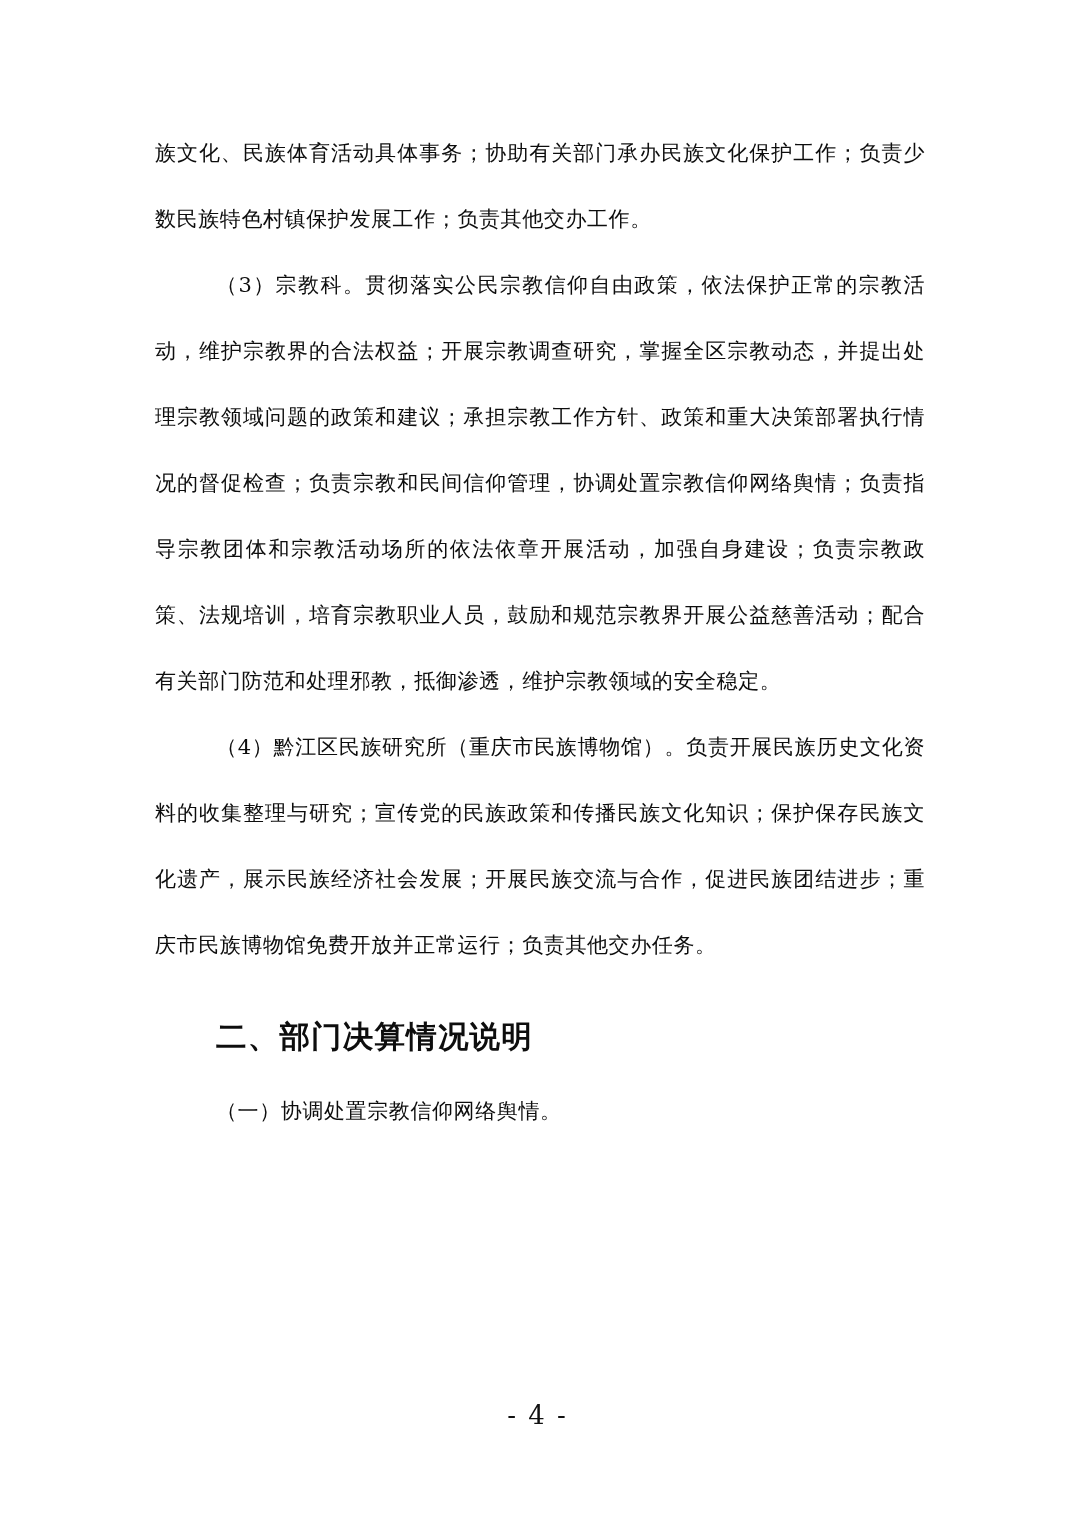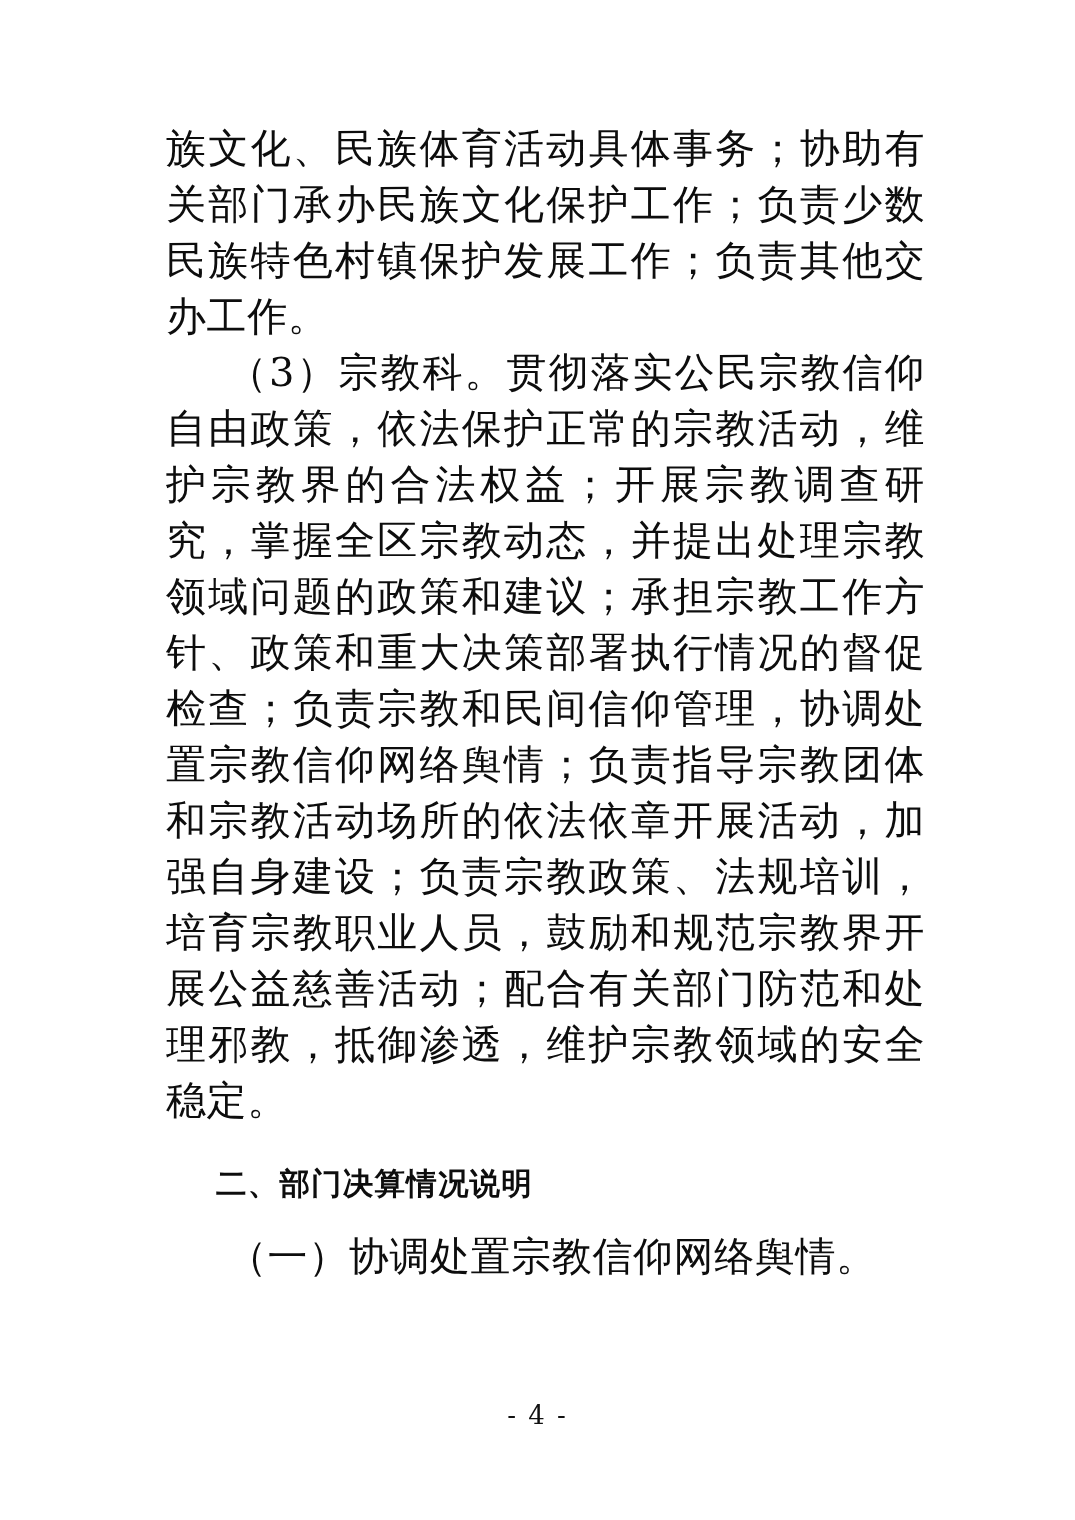--- a/index.html
+++ b/index.html
@@ -17,39 +17,39 @@
     color: #0d0d0d;
     overflow: hidden;
   }
   .content {
     position: absolute;
     left: 155px;
     top: 120px;
     width: 770px;
   }
   .para {
-    font-size: 40px;
-    line-height: 56px;
+    font-size: 21px;
+    line-height: 66px;
     letter-spacing: 0.6px;
     text-align: justify;
     text-justify: inter-ideograph;
-    margin: 0 0 0 11px;
+    margin: 0 0 0 0;
     word-break: break-all;
   }
   .indent {
     text-indent: 61px;
   }
   .heading {
     font-size: 30.5px;
     line-height: 56px;
     letter-spacing: 1.2px;
     font-weight: bold;
     text-indent: 61px;
     margin: 0;
-    font-family: Liberation Mono, monospace;
+    font-family: Liberation Sans, sans-serif;
   }
   .gap-sm { height: 14px; }
   .gap-md { height: 30px; }
   .footer {
     position: absolute;
     left: 0;
     top: 1400px;
     width: 1075px;
     text-align: center;
     font-size: 26px;
@@ -61,20 +61,21 @@
 </head>
 <body>
 
 <div class="page">
   <div class="content">
 
     <p class="para">族文化、民族体育活动具体事务；协助有关部门承办民族文化保护工作；负责少数民族特色村镇保护发展工作；负责其他交办工作。</p>
 
     <p class="para indent">（3）宗教科。贯彻落实公民宗教信仰自由政策，依法保护正常的宗教活动，维护宗教界的合法权益；开展宗教调查研究，掌握全区宗教动态，并提出处理宗教领域问题的政策和建议；承担宗教工作方针、政策和重大决策部署执行情况的督促检查；负责宗教和民间信仰管理，协调处置宗教信仰网络舆情；负责指导宗教团体和宗教活动场所的依法依章开展活动，加强自身建设；负责宗教政策、法规培训，培育宗教职业人员，鼓励和规范宗教界开展公益慈善活动；配合有关部门防范和处理邪教，抵御渗透，维护宗教领域的安全稳定。</p>
 
+    <p class="para indent">（4）黔江区民族研究所（重庆市民族博物馆）。负责开展民族历史文化资料的收集整理与研究；宣传党的民族政策和传播民族文化知识；保护保存民族文化遗产，展示民族经济社会发展；开展民族交流与合作，促进民族团结进步；重庆市民族博物馆免费开放并正常运行；负责其他交办任务。</p>
 
     <div class="gap-md"></div>
 
     <p class="heading">二、部门决算情况说明</p>
 
     <div class="gap-sm"></div>
 
     <p class="para indent">（一）协调处置宗教信仰网络舆情。</p>
 
   </div>

